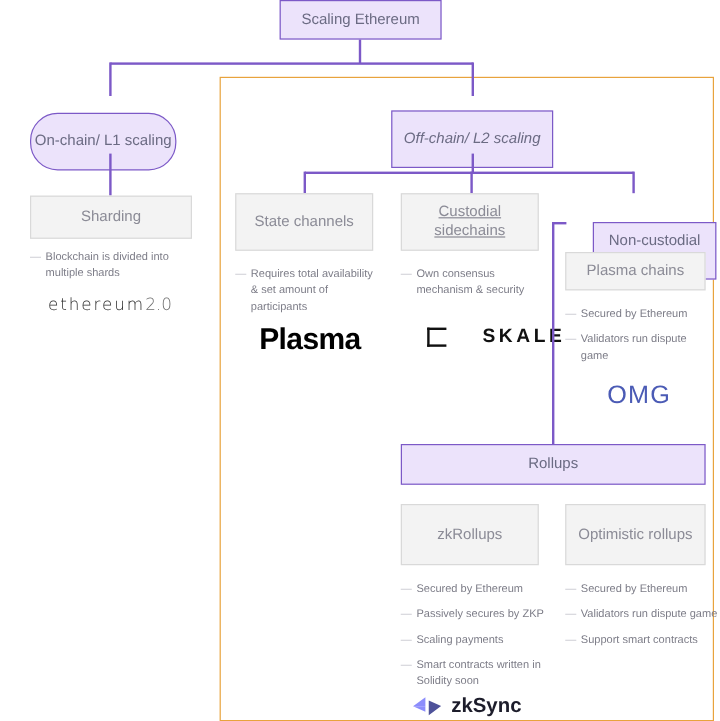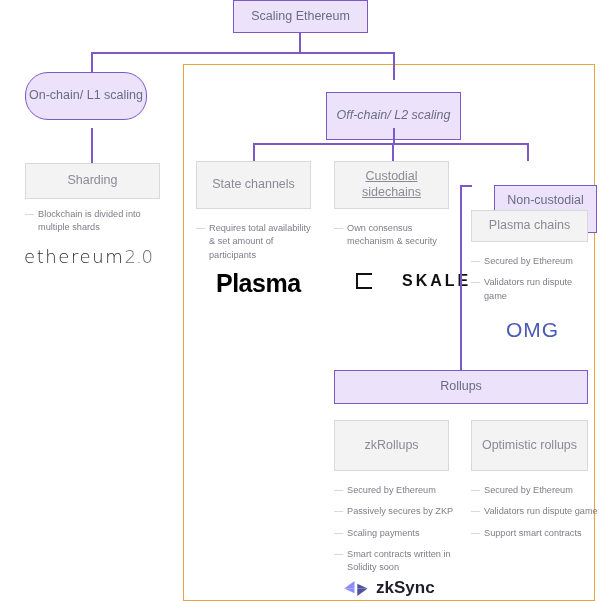--- a/index.html
+++ b/index.html
@@ -75,25 +75,26 @@
     top: 0;
     color: #c4c4cc;
   }
 
   
   .logo {
     position: absolute;
     white-space: nowrap;
   }
   .logo-eth {
-    font-size: 18px;
+    font-size: 14px;
     color: #2b2b2b;
     letter-spacing: 1.6px;
     font-weight: 300;
     font-family: "DejaVu Sans", sans-serif;
+    margin-left: 16px;
   }
   .logo-eth .v { color: #6e6e6e; letter-spacing: 0; }
   .logo-celer {
     font-size: 25px;
     font-weight: bold;
     color: #000000;
     letter-spacing: -0.5px;
     font-family: "Liberation Sans", sans-serif;
   }
   .logo-skale {
@@ -143,21 +144,21 @@
   </div>
 
   <div class="line vline" style="left:299px; top:33px; height:20px;"></div>
 
   <div class="line hline" style="left:92px; top:52px; width:302px;"></div>
 
   <div class="line vline" style="left:91px; top:52px; height:28px;"></div>
 
   <div class="line vline" style="left:393px; top:52px; height:28px;"></div>
 
-  <div class="box box-purple" style="left:25px; top:72px; width:122px; height:48px;border-radius:23px;">
+  <div class="box box-purple" style="left:25px; top:94px; width:122px; height:48px;border-radius:23px;">
     <span>On-chain/ L1 scaling</span>
   </div>
   <div class="line vline" style="left:91px; top:128px; height:35px;"></div>
   <div class="box box-gray" style="left:25px; top:163px; width:135px; height:36px;">
     <span>Sharding</span>
   </div>
   <div class="bullets" style="left:25px; top:208px; width:140px;">
     <div class="bullet">
       <span class="dash">—</span>
       <span>Blockchain is divided into multiple shards</span>

